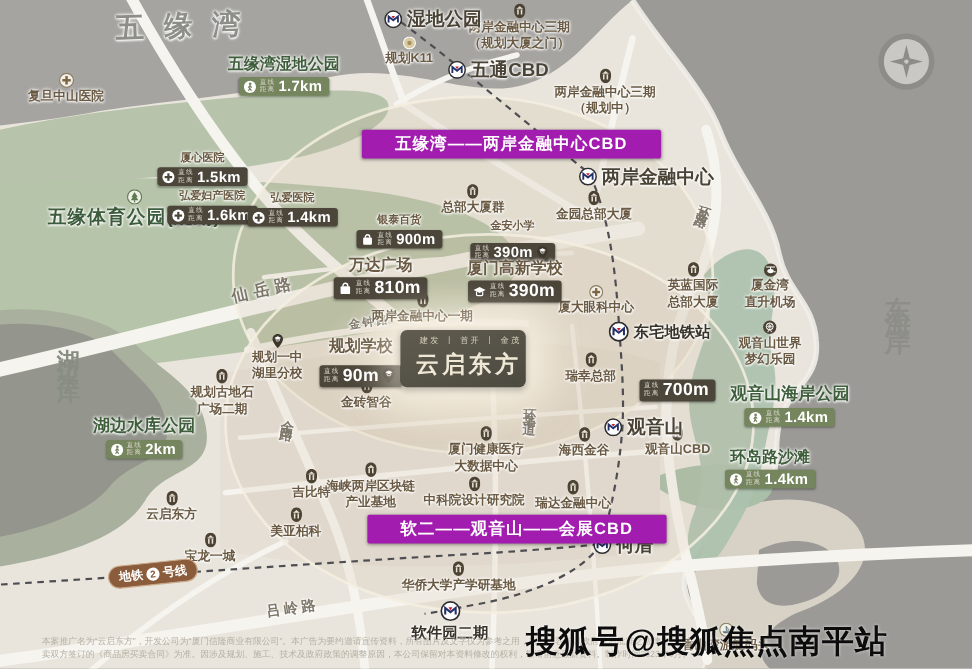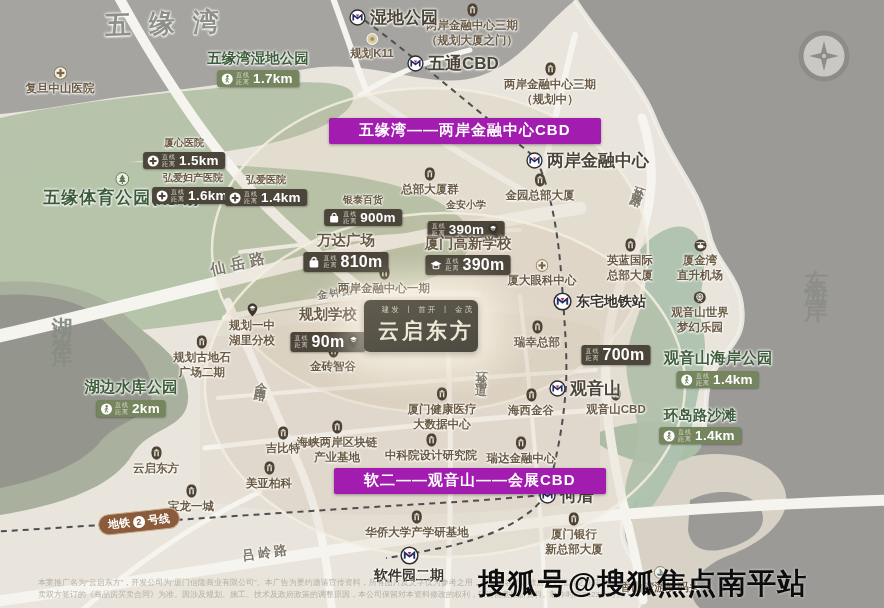--- a/index.html
+++ b/index.html
@@ -569,27 +569,20 @@
         <use href="#i-bld"></use>
       </svg>
   <div>美亚柏科</div>
 </div>
 <div class="poi halo" style="left:417px;top:510px;">
   <svg width="11" height="14">
         <use href="#i-bld"></use>
       </svg>
   <div>华侨大学产学研基地</div>
 </div>
-<div class="poi halo" style="left:574px;top:512px;">
-  <svg width="11" height="14">
-        <use href="#i-bld"></use>
-      </svg>
-  <div>厦门银行</div>
-      <div>新总部大厦</div>
-</div>
 <div class="poi halo" style="left:660px;top:566px;">
   <svg width="13" height="13">
         <use href="#i-boat"></use>
       </svg>
   <div>香山湾游艇码头</div>
 </div>
 
 <div class="roadlbl halo" style="left:210px;top:254px;font-size:15px;letter-spacing:5px;transform:rotate(-13deg);">仙岳路</div>
 <div class="roadlbl halo" style="left:317px;top:286px;font-size:10.5px;letter-spacing:2px;transform:rotate(-9deg);">金钟路</div>
 <div class="roadlbl vert halo" style="left:254px;top:372px;font-size:12px;letter-spacing:4px;transform:rotate(10deg);">金山路</div>

